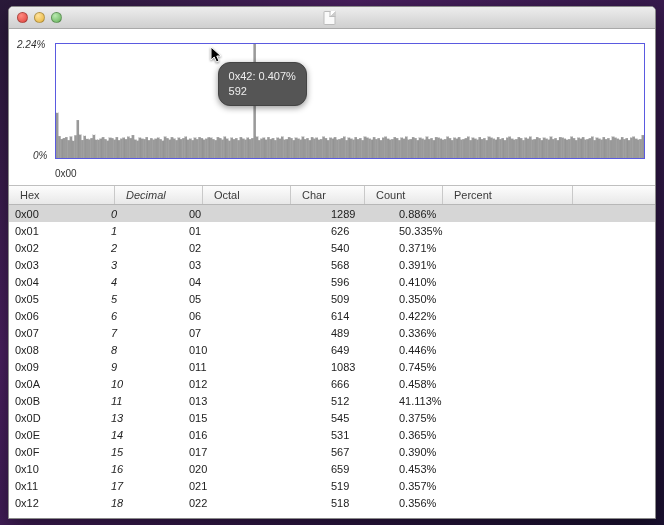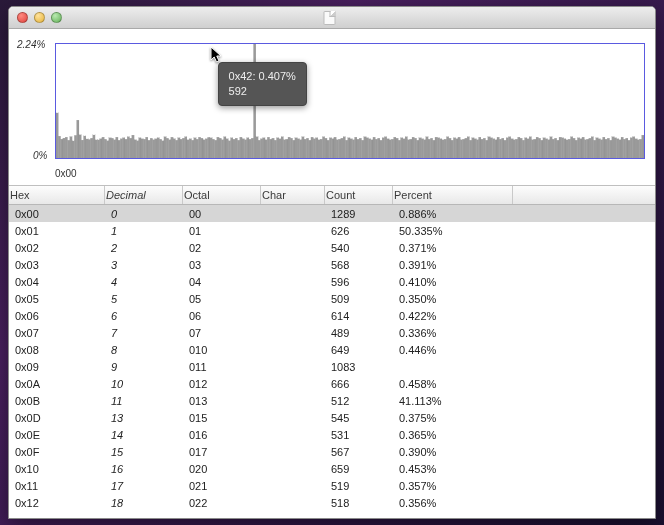--- a/index.html
+++ b/index.html
@@ -37,21 +37,21 @@
   .tooltip{
     position:absolute; background:#555;color:#eee; padding:6px 10px 6px 10px;
     border-radius:4px; font-size:11px; line-height:1.35; box-shadow:0 2px 6px rgba(0,0,0,.4);
     border:1px solid #444;
   }
   .cursor{position:absolute;width:14px;height:18px;}
   .cursor svg{width:14px;height:18px;filter:drop-shadow(0 1px 1px rgba(0,0,0,.5));}
   
   .grid{flex:1;overflow:hidden;border-top:1px solid #bfbfbf;}
   .ghead{display:flex;background:linear-gradient(#fdfdfd,#e8e8e8);border-bottom:1px solid #b7b7b7;}
-  .ghead .col{padding:3px 1px;font-size:11px;color:#3a3a3a;border-right:1px solid #c9c9c9;height:18px;line-height:12px;}
+  .ghead .col{padding:3px 1px;font-size:11px;color:#3a3a3a;border-right:1px solid #c9c9c9;height:18px;line-height:12px;margin-left:10px;}
   .gbody{overflow:hidden;}
   .row{display:flex;height:17px;align-items:center;}
   .row:nth-child(odd){background:#fff;}
   .row.sel{background:#d6d6d6;}
   .cell{padding:0 6px;font-size:11px;color:#222;overflow:hidden;white-space:nowrap;}
   .c0{width:96px;} .c1{width:78px;font-style:italic;} .c2{width:78px;} .c3{width:64px;} .c4{width:68px;} .c5{width:120px;}
 </style>
 </head>
 <body>
 
@@ -331,21 +331,21 @@
               <rect x="984.375" y="830.3571428571429" width="3.90625" height="169.6428571428571" fill="#9a9a9a" stroke="#7a7a7a" stroke-width="0.3"></rect>
               <rect x="988.28125" y="839.2857142857143" width="3.90625" height="160.7142857142857" fill="#9a9a9a" stroke="#7a7a7a" stroke-width="0.3"></rect>
               <rect x="992.1875" y="834.8214285714286" width="3.90625" height="165.17857142857142" fill="#9a9a9a" stroke="#7a7a7a" stroke-width="0.3"></rect>
               <rect x="996.09375" y="799.1071428571429" width="3.90625" height="200.8928571428571" fill="#9a9a9a" stroke="#7a7a7a" stroke-width="0.3"></rect>
             </svg>
           <div class="cursor" id="cursor" style="left: calc(25.7812% + 2px); top: 2px;">
             <svg viewBox="0 0 14 18">
                 <path d="M1 1 L1 14 L4.2 11 L6.5 16 L9 15 L6.8 10 L11 10 Z" fill="#000" stroke="#fff" stroke-width="1"></path>
               </svg>
           </div>
-          <div class="tooltip" id="tt" style="left: calc(25.7812% + 10px); top: 18px;">
+          <div class="tooltip" id="tt" style="left: calc(25.7812% + 10px); top: 18px; border-radius: 12px;">
             <div>0x42: 0.407%</div>
             <div>592</div>
           </div>
         </div>
         <span class="xlab">0x00</span>
       </div>
     </div>
 
     <div class="grid">
       <div class="ghead">
@@ -428,20 +428,21 @@
             <div class="cell c3"></div>
             <div class="cell c4">649</div>
             <div class="cell c5">0.446%</div>
           </div>
           <div class="row">
             <div class="cell c0">0x09</div>
             <div class="cell c1">9</div>
             <div class="cell c2">011</div>
             <div class="cell c3"></div>
             <div class="cell c4">1083</div>
+            <div class="cell c5">0.745%</div>
           </div>
           <div class="row">
             <div class="cell c0">0x0A</div>
             <div class="cell c1">10</div>
             <div class="cell c2">012</div>
             <div class="cell c3"></div>
             <div class="cell c4">666</div>
             <div class="cell c5">0.458%</div>
           </div>
           <div class="row">

